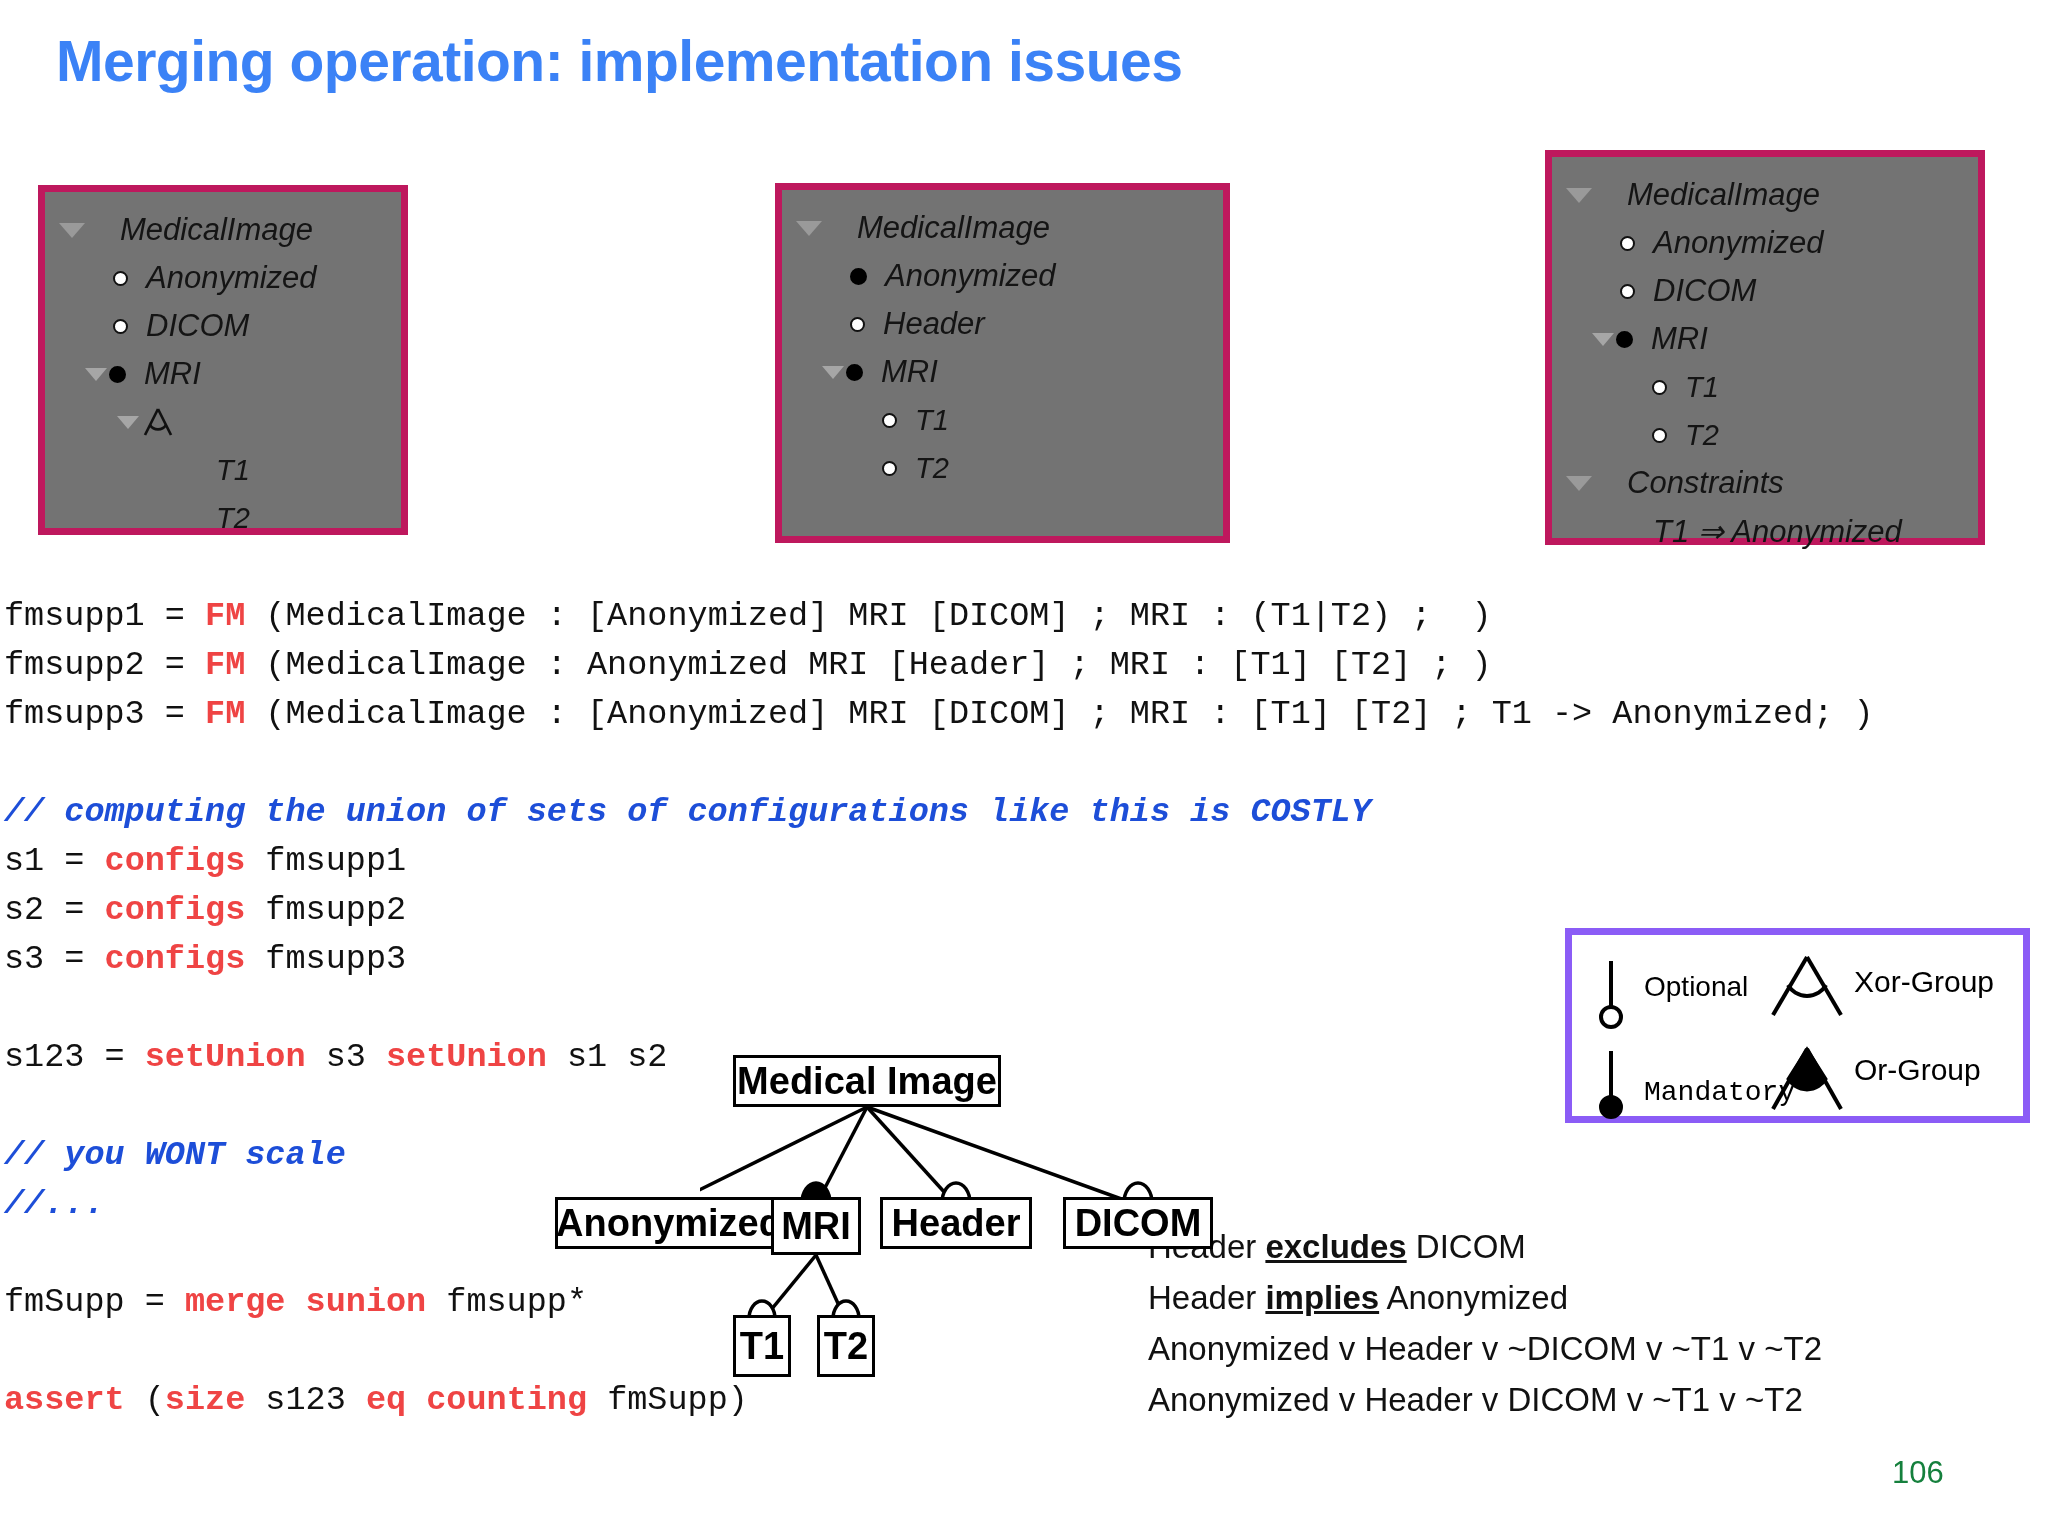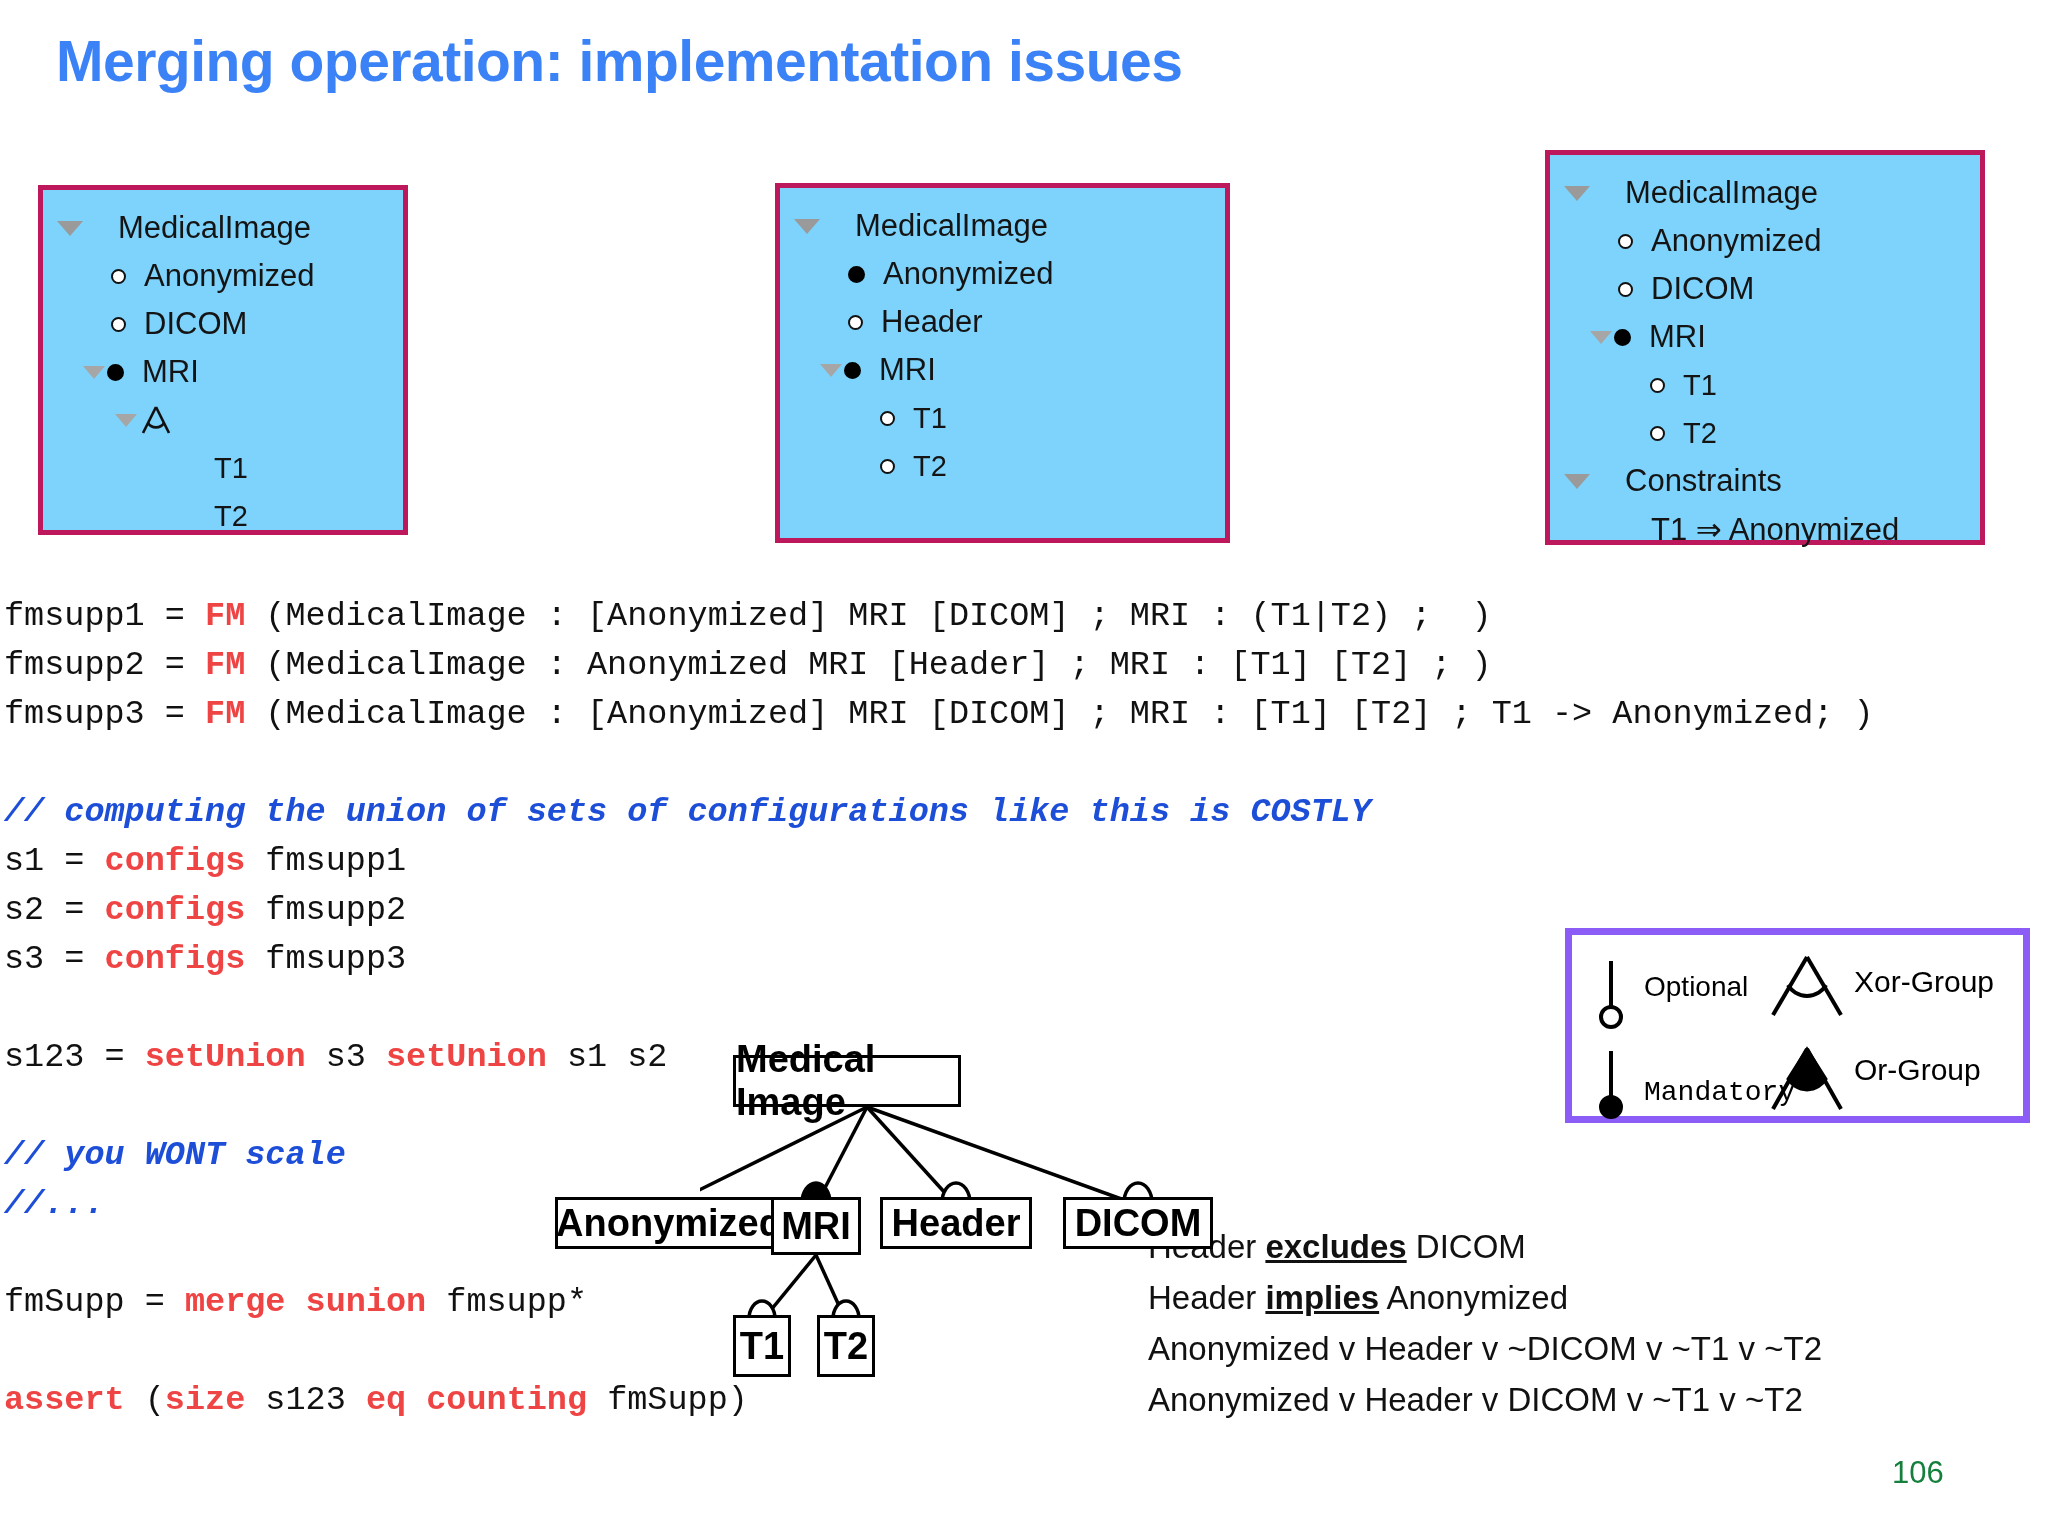--- a/index.html
+++ b/index.html
@@ -17,23 +17,24 @@
     position:absolute;left:56px;top:28px;
     font-size:57px;font-weight:bold;
     color:#3b82f6;
     letter-spacing:-0.5px;
     white-space:nowrap;
   }
 
   
   .tree-box{
     position:absolute;
-    border:5px solid #be185d;
-    background:#7dd3fc;
+    border:7px solid #be185d;
+    background:#737373;
     box-sizing:border-box;
+    font-style:italic;
   }
   #tree-box-1{left:38px;top:185px;width:370px;height:350px;}
   #tree-box-2{left:775px;top:183px;width:455px;height:360px;}
   #tree-box-3{left:1545px;top:150px;width:440px;height:395px;}
 
   .tree-row{
     position:relative;
     height:48px;
     display:flex;
     align-items:center;
@@ -113,21 +114,21 @@
     position:absolute;
     border:3px solid #000;
     background:#fff;
     box-sizing:border-box;
     display:flex;align-items:center;justify-content:center;
     font-weight:bold;
     color:#000;
     font-family:"Liberation Sans", sans-serif;
     z-index:3;
   }
-  #fm-root{left:33px;top:0px;width:228px;height:52px;font-size:38px;}
+  #fm-root{left:33px;top:0px;width:268px;height:52px;font-size:38px;}
   #fm-anon{left:-145px;top:142px;width:228px;height:52px;font-size:38px;}
   #fm-mri{left:71px;top:142px;width:90px;height:58px;font-size:38px;}
   #fm-header{left:180px;top:142px;width:152px;height:52px;font-size:38px;}
   #fm-dicom{left:363px;top:142px;width:150px;height:52px;font-size:38px;}
   #fm-t1{left:33px;top:260px;width:58px;height:62px;font-size:38px;}
   #fm-t2{left:117px;top:260px;width:58px;height:62px;font-size:38px;}
 
   .fm-svg{position:absolute;left:0;top:0;width:620px;height:350px;z-index:1;}
 
   

